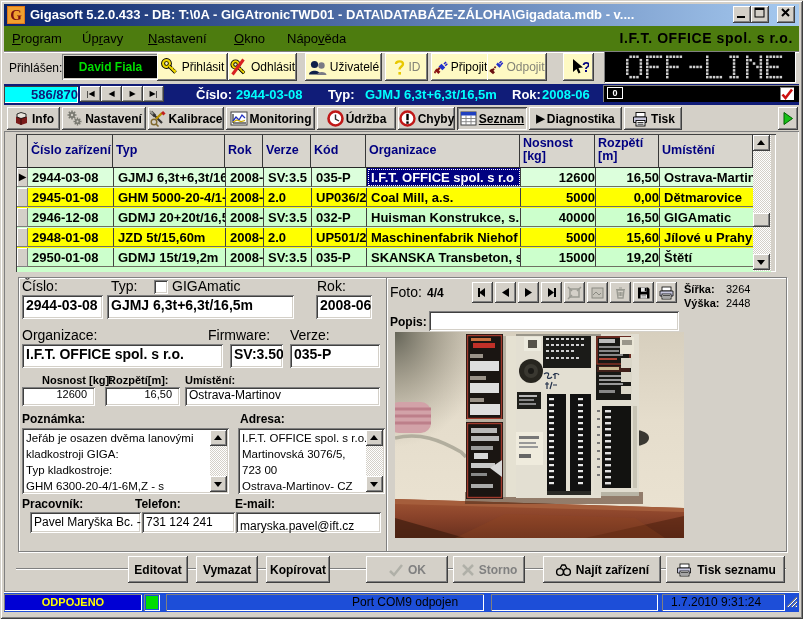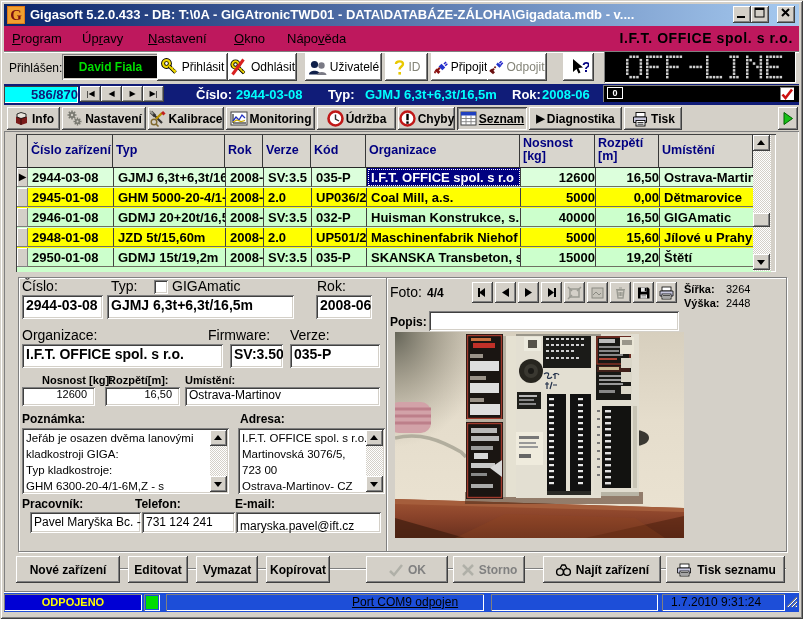--- a/index.html
+++ b/index.html
@@ -18,29 +18,29 @@
 
 .titlebar { position:absolute; left:4px; top:4px; width:795px; height:22px;
   background:linear-gradient(to right,#0a246a,#a6caf0); color:#fff; }
 .titlebar .icon { position:absolute; left:2px; top:1px; width:20px; height:20px; }
 .titlebar .ttext { position:absolute; left:26px; top:3px; font-size:13px; font-weight:bold; white-space:nowrap; letter-spacing:0px;}
 .tbtn { position:absolute; top:2px; width:18px; height:17px; background:#d4d0c8;
   box-shadow: inset -1px -1px 0 #404040, inset 1px 1px 0 #ffffff, inset -2px -2px 0 #808080;
   font-size:11px; text-align:center; color:#000; }
 
 
-.menubar { position:absolute; left:4px; top:26px; width:795px; height:25px; background:#be185d; }
+.menubar { position:absolute; left:4px; top:26px; width:795px; height:25px; background:#4d7c0f; }
 .menubar span.mi { position:absolute; top:5px; font-size:13px; color:#000; }
 .menubar .corp { position:absolute; right:6px; top:4px; font-size:14px; font-weight:bold; letter-spacing:0.6px; }
 u { text-decoration:underline; }
 
 
 .toolbar { position:absolute; left:4px; top:51px; width:795px; height:33px; background:#d4d0c8;
   box-shadow: inset 0 1px 0 #808080, inset 0 2px 0 #ffffff; }
-.tbtn2 { position:absolute; top:2px; height:28px; background:#ffffff;
+.tbtn2 { position:absolute; top:2px; height:28px; background:#fef9c3;
   box-shadow: inset -1px -1px 0 #404040, inset 1px 1px 0 #ffffff, inset -2px -2px 0 #808080;
   font-size:12px; font-weight:normal; color:#000; display:flex; align-items:center; justify-content:center; overflow:hidden; }
 .tbtn2.dis { color:#848478; }
 
 
 .navbar { position:absolute; left:4px; top:84px; width:795px; height:21px; background:#101c78; }
 .navnum { position:absolute; left:0px; top:2px; width:74px; height:17px; background:#00ffff;
   box-shadow: inset 1px 1px 0 #404040, inset -1px -1px 0 #fff;
   color:#101c78; font-weight:bold; font-size:13px; text-align:right; line-height:17px; }
 .navbtn { position:absolute; top:2px; width:21px; height:16px; background:#d4d0c8;
@@ -428,21 +428,21 @@
           <div class="c c3">2008-0</div>
         <div class="c c4">2.0</div>
           <div class="c c5">UP036/24</div>
         <div class="c c6">Coal Mill, a.s.</div>
         <div class="c c7">5000</div>
           <div class="c c8">0,00</div>
           <div class="c c9">Dětmarovice</div>
       </div>
       <div class="abs row" style="top:74px;background:#ccffcc;">
         <div class="sel"></div>
-        <div class="c c1">2946-01-08</div>
+        <div class="c c1">2946-12-08</div>
           <div class="c c2">GDMJ 20+20t/16,5</div>
           <div class="c c3">2008-0</div>
         <div class="c c4">SV:3.5</div>
           <div class="c c5">032-P</div>
         <div class="c c6">Huisman Konstrukce, s.</div>
         <div class="c c7">40000</div>
           <div class="c c8">16,50</div>
           <div class="c c9">GIGAmatic</div>
       </div>
       <div class="abs row" style="top:94px;background:#ffff00;">
@@ -819,21 +819,20 @@
             <rect x="202" y="134" width="3" height="2"></rect>
             <rect x="202" y="142" width="3" height="2"></rect>
         </g>
         <rect x="238" y="74" width="4" height="82" fill="#c8c4b5"></rect>
 
         <rect x="121" y="2" width="85" height="2" fill="#9a968a"></rect>
       </svg>
     </div>
 
     <div class="abs" style="left:12px;top:437px;width:770px;height:2px;box-shadow:inset 0 1px 0 #808080, inset 0 -1px 0 #fff;"></div>
-    <div class="fbtn" style="left:12px;width:104px;">Nové zařízení</div>
     <div class="fbtn" style="left:124px;width:60px;">Editovat</div>
     <div class="fbtn" style="left:192px;width:62px;">Vymazat</div>
     <div class="fbtn" style="left:262px;width:64px;">Kopírovat</div>
     <div class="fbtn" style="left:362px;width:82px;color:#808080;"><svg width="16" height="14">
           <path d="M2 8 L6 12 L14 2" stroke="#b0b0a8" stroke-width="2.5" fill="none"></path>
         </svg> OK</div>
     <div class="fbtn" style="left:449px;width:72px;color:#808080;"><svg width="14" height="14">
           <path d="M2 2 L12 12 M12 2 L2 12" stroke="#b0b0a8" stroke-width="2.5" fill="none"></path>
         </svg> Storno</div>
     <div class="fbtn" style="left:539px;width:118px;"><svg width="17" height="15">
@@ -848,21 +847,21 @@
           <path d="M6 10.5 L13 10.5 M6 12 L13 12" stroke="#000" stroke-width="0.7"></path>
         </svg> Tisk seznamu</div>
   </div>
 
   <div class="statusbar">
     <div class="spanel" style="left:0px;width:138px;background:#0000d4;color:#ffff00;font-weight:bold;text-align:center;line-height:17px;font-size:11px;">ODPOJENO</div>
     <div class="spanel" style="left:140px;width:16px;">
         <div style="position:absolute;left:2px;top:2px;width:12px;height:13px;background:#00dd00;"></div>
       </div>
     <div class="spanel" style="left:162px;width:318px;">
-        <span style="position:absolute;left:186px;top:1px;text-decoration:underline;">Port COM9 odpojen</span>
+        <span style="position:absolute;left:186px;top:1px;">Port COM9 odpojen</span>
       </div>
     <div class="spanel" style="left:487px;width:167px;"></div>
     <div class="spanel" style="left:658px;width:123px;">
         <span style="position:absolute;left:9px;top:1px;">1.7.2010 9:31:24</span>
       </div>
     <svg class="abs" style="left:781px;top:4px;" width="13" height="13">
         <path d="M12 2 L2 12 M12 6 L6 12 M12 10 L10 12" stroke="#808080" stroke-width="1.4"></path>
         <path d="M12 3 L3 12 M12 7 L7 12 M12 11 L11 12" stroke="#fff" stroke-width="1"></path>
       </svg>
   </div>

